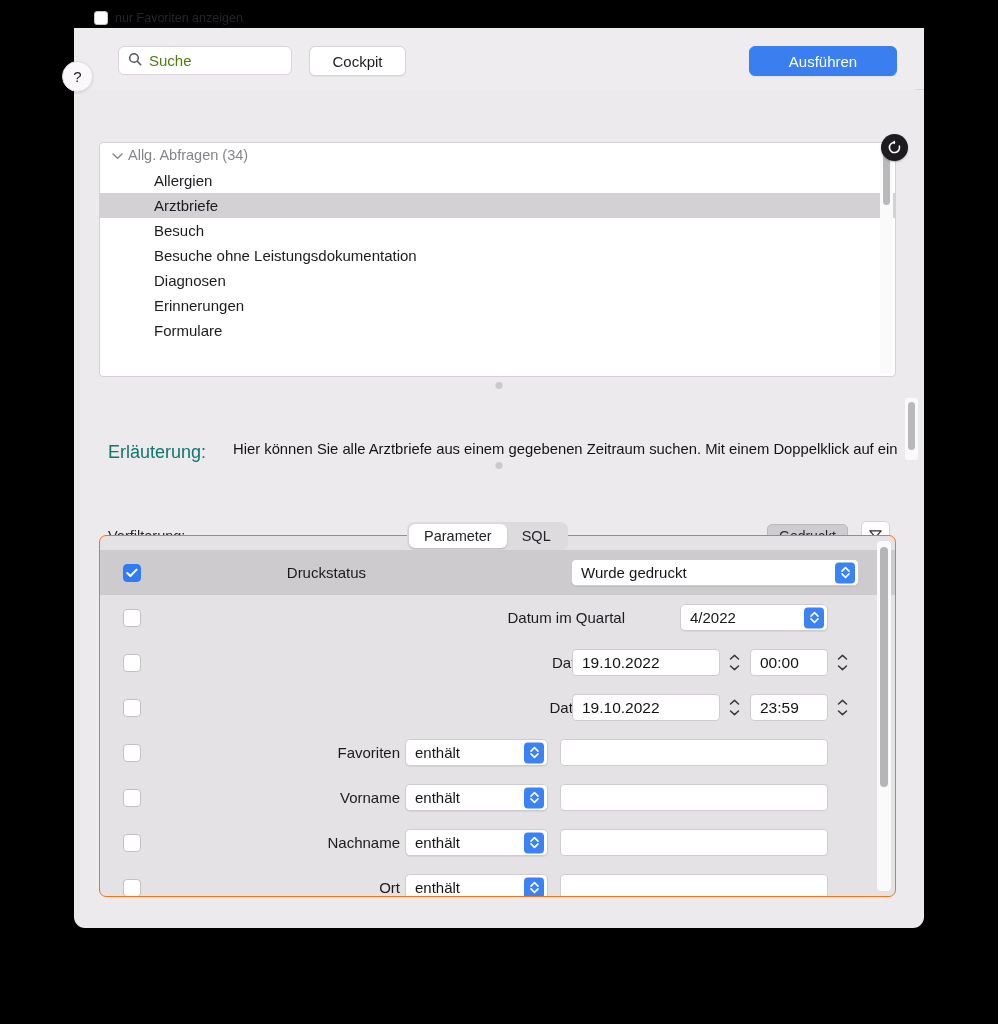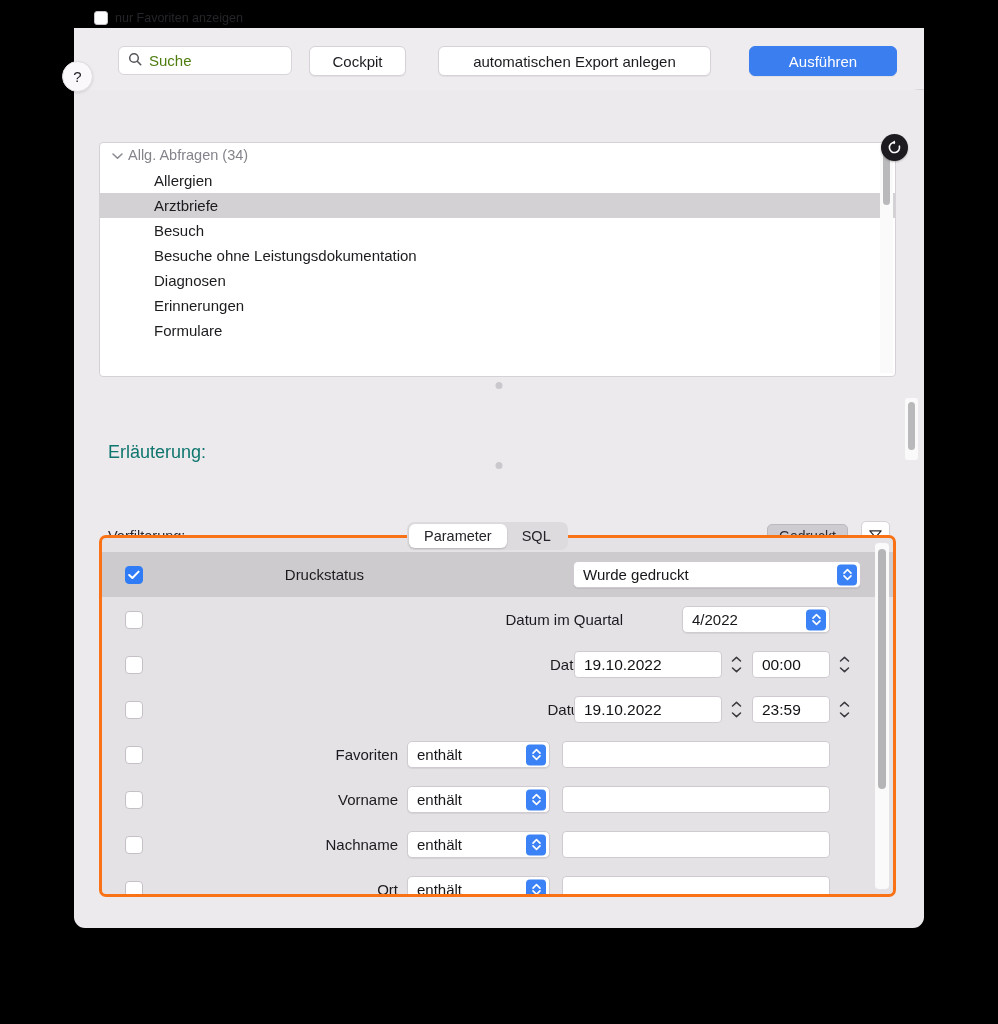--- a/index.html
+++ b/index.html
@@ -150,21 +150,21 @@
   .tab.active {
     background: #ffffff;
     box-shadow: 0 1px 2px rgba(0,0,0,0.18);
   }
 
   
   .param-panel {
     position: absolute; left: 25px; top: 445px;
     width: 797px; height: 362px;
     background: #e5e2e6;
-    border: 3px solid #f97316;
+    border: 1px solid #f97316;
     border-radius: 7px;
     overflow: hidden;
   }
   .param-inner { position: relative; padding-top: 14px; }
   .prow {
     position: relative;
     height: 45px;
     display: flex; align-items: center;
   }
   .prow.selected { background: #cdcbce; }
@@ -314,20 +314,21 @@
       <div class="list-scroll">
         <div class="thumb"></div>
       </div>
     </div>
 
     <div class="dot-handle" style="top:292px"></div>
     <div class="dot-handle" style="top:372px"></div>
 
     <div class="expl-label">Erläuterung:</div>
     <div class="expl-text">
+      <div>Hier können Sie alle Arztbriefe aus einem gegebenen Zeitraum suchen. Mit einem Doppelklick auf ein</div>
     </div>
     <div class="expl-scroll">
       <div class="thumb"></div>
     </div>
 
     <div class="vorf-label">Vorfilterung:</div>
     <div class="token">Gedruckt</div>
     <div class="filter-btn">
       <svg width="15" height="15" viewBox="0 0 16 16">
         <path d="M2 3 L14 3 L9.4 8.4 L9.4 13.6 L6.6 12.0 L6.6 8.4 Z" fill="none" stroke="#2a282e" stroke-width="1.3" stroke-linejoin="round"></path>
@@ -497,20 +498,19 @@
         <span>
           <svg width="14" height="14" viewBox="0 0 14 14">
             <circle cx="6" cy="6" r="4.3" fill="none" stroke="#56545a" stroke-width="1.5"></circle>
             <path d="M9.3 9.3 L12.7 12.7" stroke="#56545a" stroke-width="1.6" stroke-linecap="round"></path>
           </svg>
         </span>
         <span class="ph">Suche</span>
       </div>
 
       <div class="btn" style="left:235px; width:97px;">Cockpit</div>
-      <div class="btn" style="left:364px; width:273px;">automatischen Export anlegen</div>
       <div class="btn primary" style="left:675px; width:148px;">Ausführen</div>
 
       <div class="help-btn">?</div>
     </div>
 
   </div>
 </div>
 
 </body></html>

